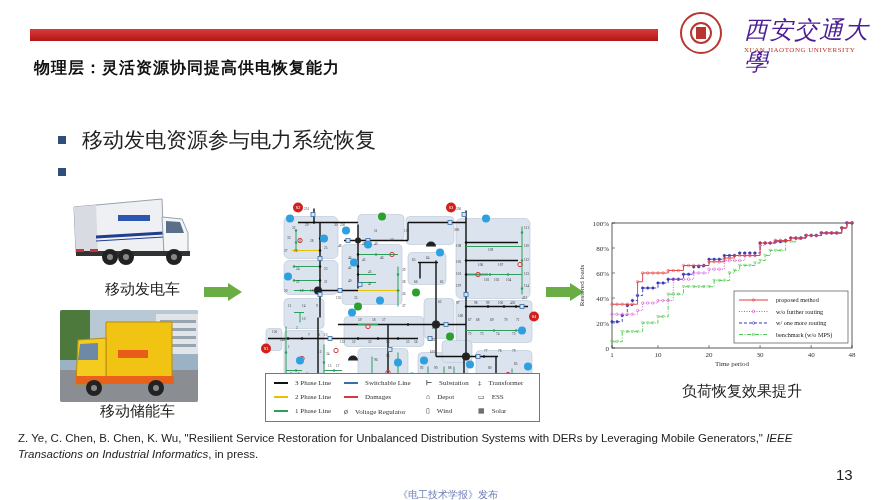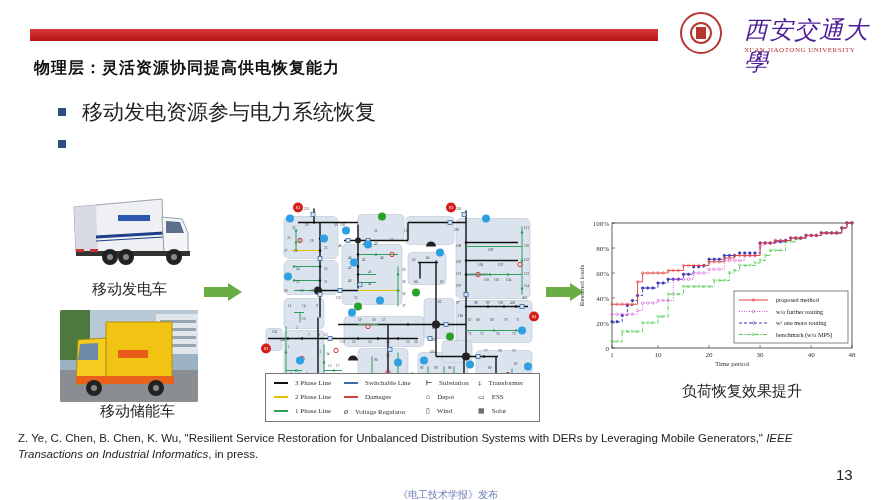--- a/index.html
+++ b/index.html
@@ -5,21 +5,21 @@
   html,body{margin:0;padding:0;background:#fff;}
   body{width:881px;height:500px;position:relative;overflow:hidden;font-family:"DejaVu Sans",sans-serif;color:#222;}
   .redbar2{position:absolute;left:30px;top:29px;width:628px;height:12px;background:linear-gradient(#d93a3a,#b31515);}
   .logo{position:absolute;left:680px;top:12px;width:196px;height:46px;}
   .logo .seal{position:absolute;left:0;top:0;width:42px;height:42px;border-radius:50%;border:2px solid #b8362f;box-sizing:border-box;}
   .logo .seal-inner{position:absolute;left:8px;top:8px;width:22px;height:22px;border-radius:50%;border:2px solid #b8362f;box-sizing:border-box;}
   .logo .seal-core{position:absolute;left:14px;top:13px;width:10px;height:12px;background:#b8362f;}
   .logo .cn{position:absolute;left:64px;top:2px;font-family:"DejaVu Serif",serif;font-style:italic;font-size:24px;color:#4c1d95;letter-spacing:1px;}
   .logo .en{position:absolute;left:64px;top:34px;font-family:"Liberation Serif",serif;font-size:7px;color:#b8362f;letter-spacing:.5px;}
   .title{position:absolute;left:34px;top:58px;font-size:16px;font-weight:bold;color:#111;letter-spacing:1px;}
-  .bullets{position:absolute;left:58px;top:96px;}
+  .bullets{position:absolute;left:58px;top:124px;}
   .bullet{display:flex;align-items:center;height:32px;font-size:21px;color:#222;}
   .bullet .sq{width:8px;height:8px;background:#2e4f7a;margin-right:16px;}
   .truck{position:absolute;border-radius:2px;}
   .truck1{left:66px;top:193px;width:130px;height:80px;}
   .truck2{left:60px;top:310px;width:138px;height:92px;}
   .caption{position:absolute;font-size:15px;color:#222;}
   .arrow{position:absolute;width:38px;height:18px;}
   .arrow .shaft{position:absolute;left:0;top:4px;width:24px;height:10px;background:#6aad45;}
   .arrow .head{position:absolute;left:24px;top:0;width:0;height:0;border-top:9px solid transparent;border-bottom:9px solid transparent;border-left:14px solid #6aad45;}
   .network{position:absolute;left:258px;top:180px;width:284px;height:245px;}
@@ -71,21 +71,21 @@
   <rect x="10" y="58" width="114" height="5" fill="#333"></rect>
   <circle cx="44" cy="64" r="8" fill="#222"></circle>
     <circle cx="44" cy="64" r="3" fill="#888"></circle>
   <circle cx="60" cy="64" r="8" fill="#222"></circle>
     <circle cx="60" cy="64" r="3" fill="#888"></circle>
   <circle cx="108" cy="64" r="8" fill="#222"></circle>
     <circle cx="108" cy="64" r="3" fill="#888"></circle>
   <rect x="10" y="56" width="8" height="3" fill="#c33"></rect>
     <rect x="24" y="56" width="8" height="3" fill="#c33"></rect>
 </svg>
-<div class="caption" style="left:92px;top:280px;">移动发电车</div>
+<div class="caption" style="left:105px;top:280px;">移动发电车</div>
 
 <svg class="truck truck2" viewBox="0 0 138 92">
   <rect x="0" y="0" width="138" height="92" fill="#9bb2c4"></rect>
   <rect x="0" y="0" width="138" height="40" fill="#b8c8d4"></rect>
   <rect x="96" y="4" width="42" height="40" fill="#e2e5e8"></rect>
   <g fill="#98a5b0">
       <rect x="100" y="10" width="36" height="3"></rect>
       <rect x="100" y="18" width="36" height="3"></rect>
       <rect x="100" y="26" width="36" height="3"></rect>
       <rect x="100" y="34" width="36" height="3"></rect>

